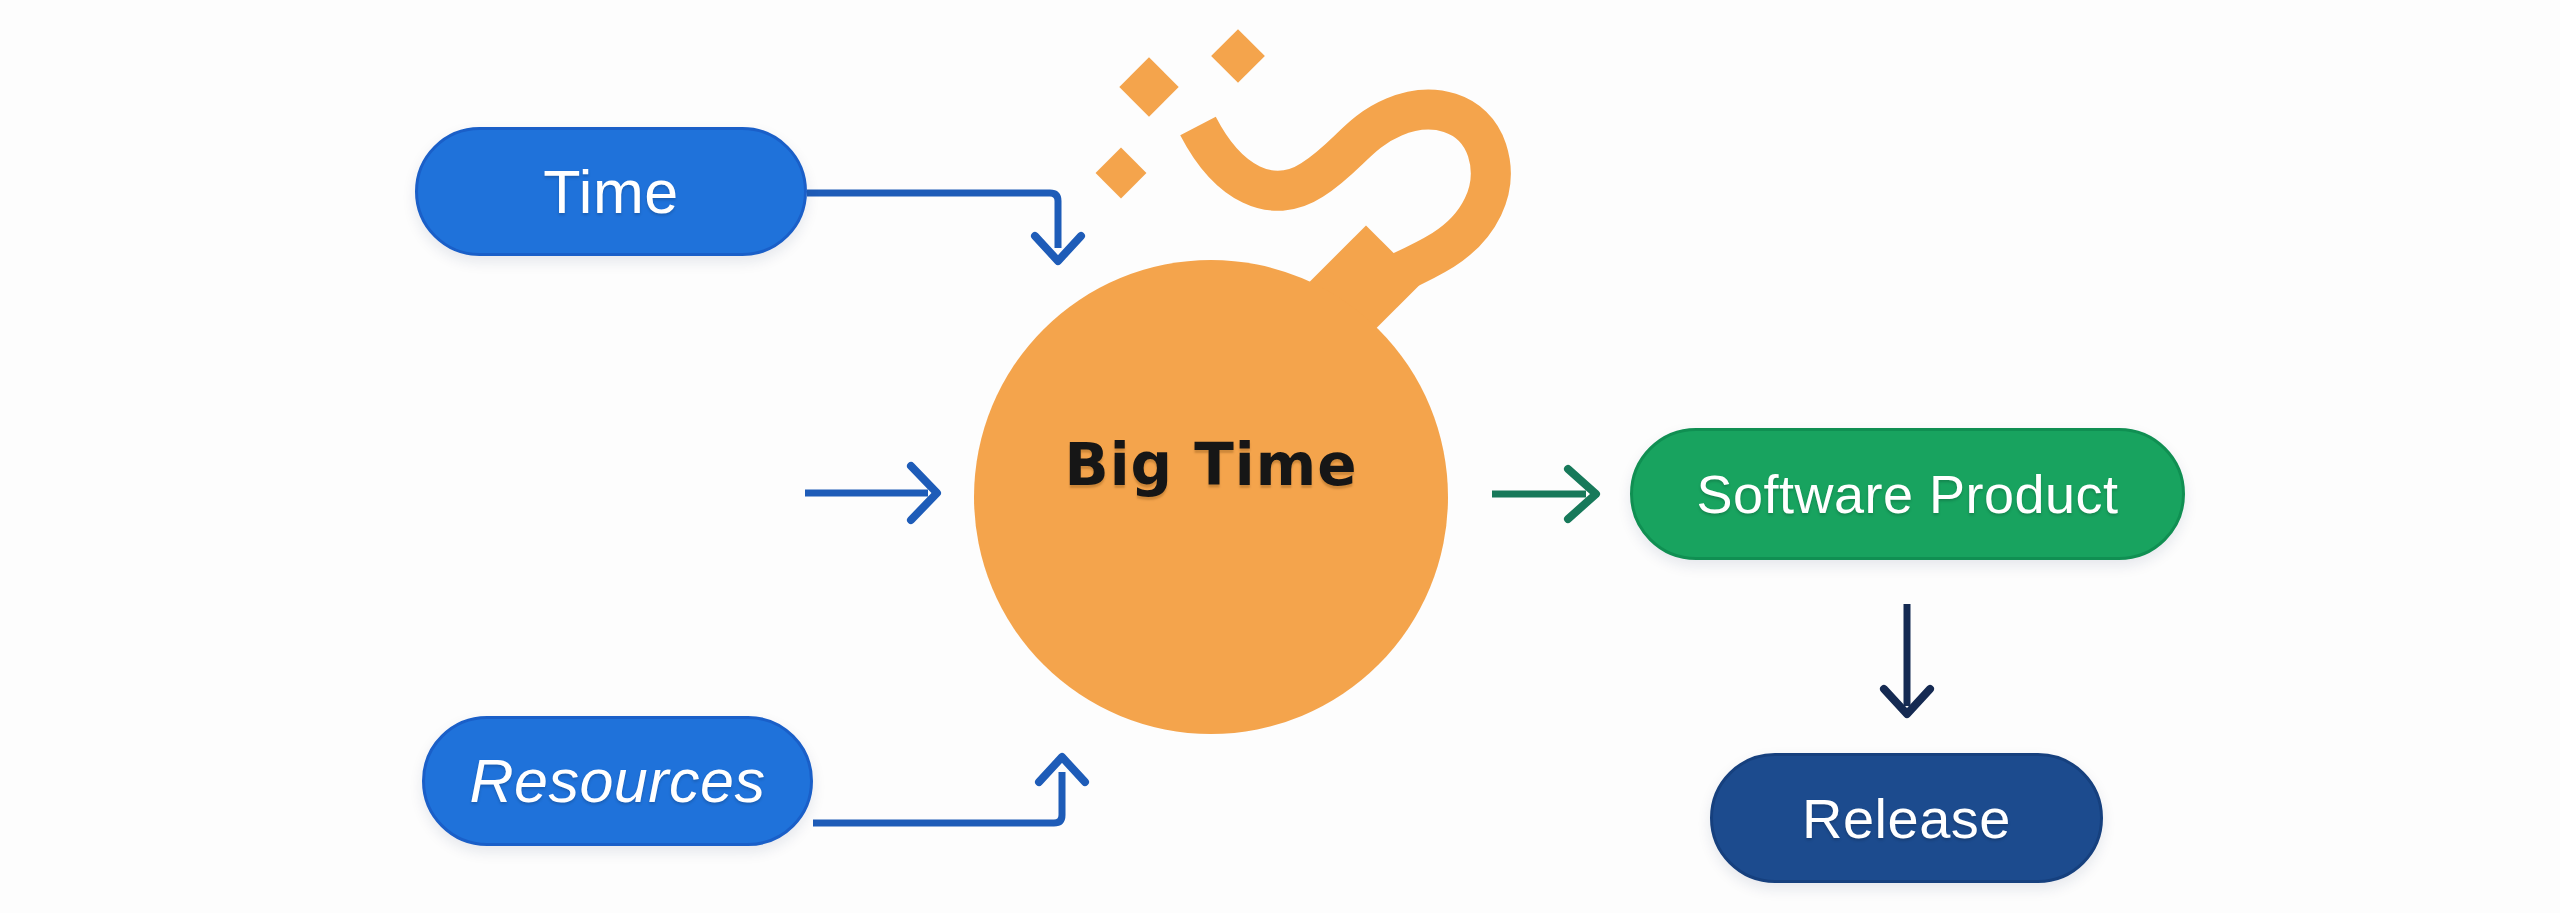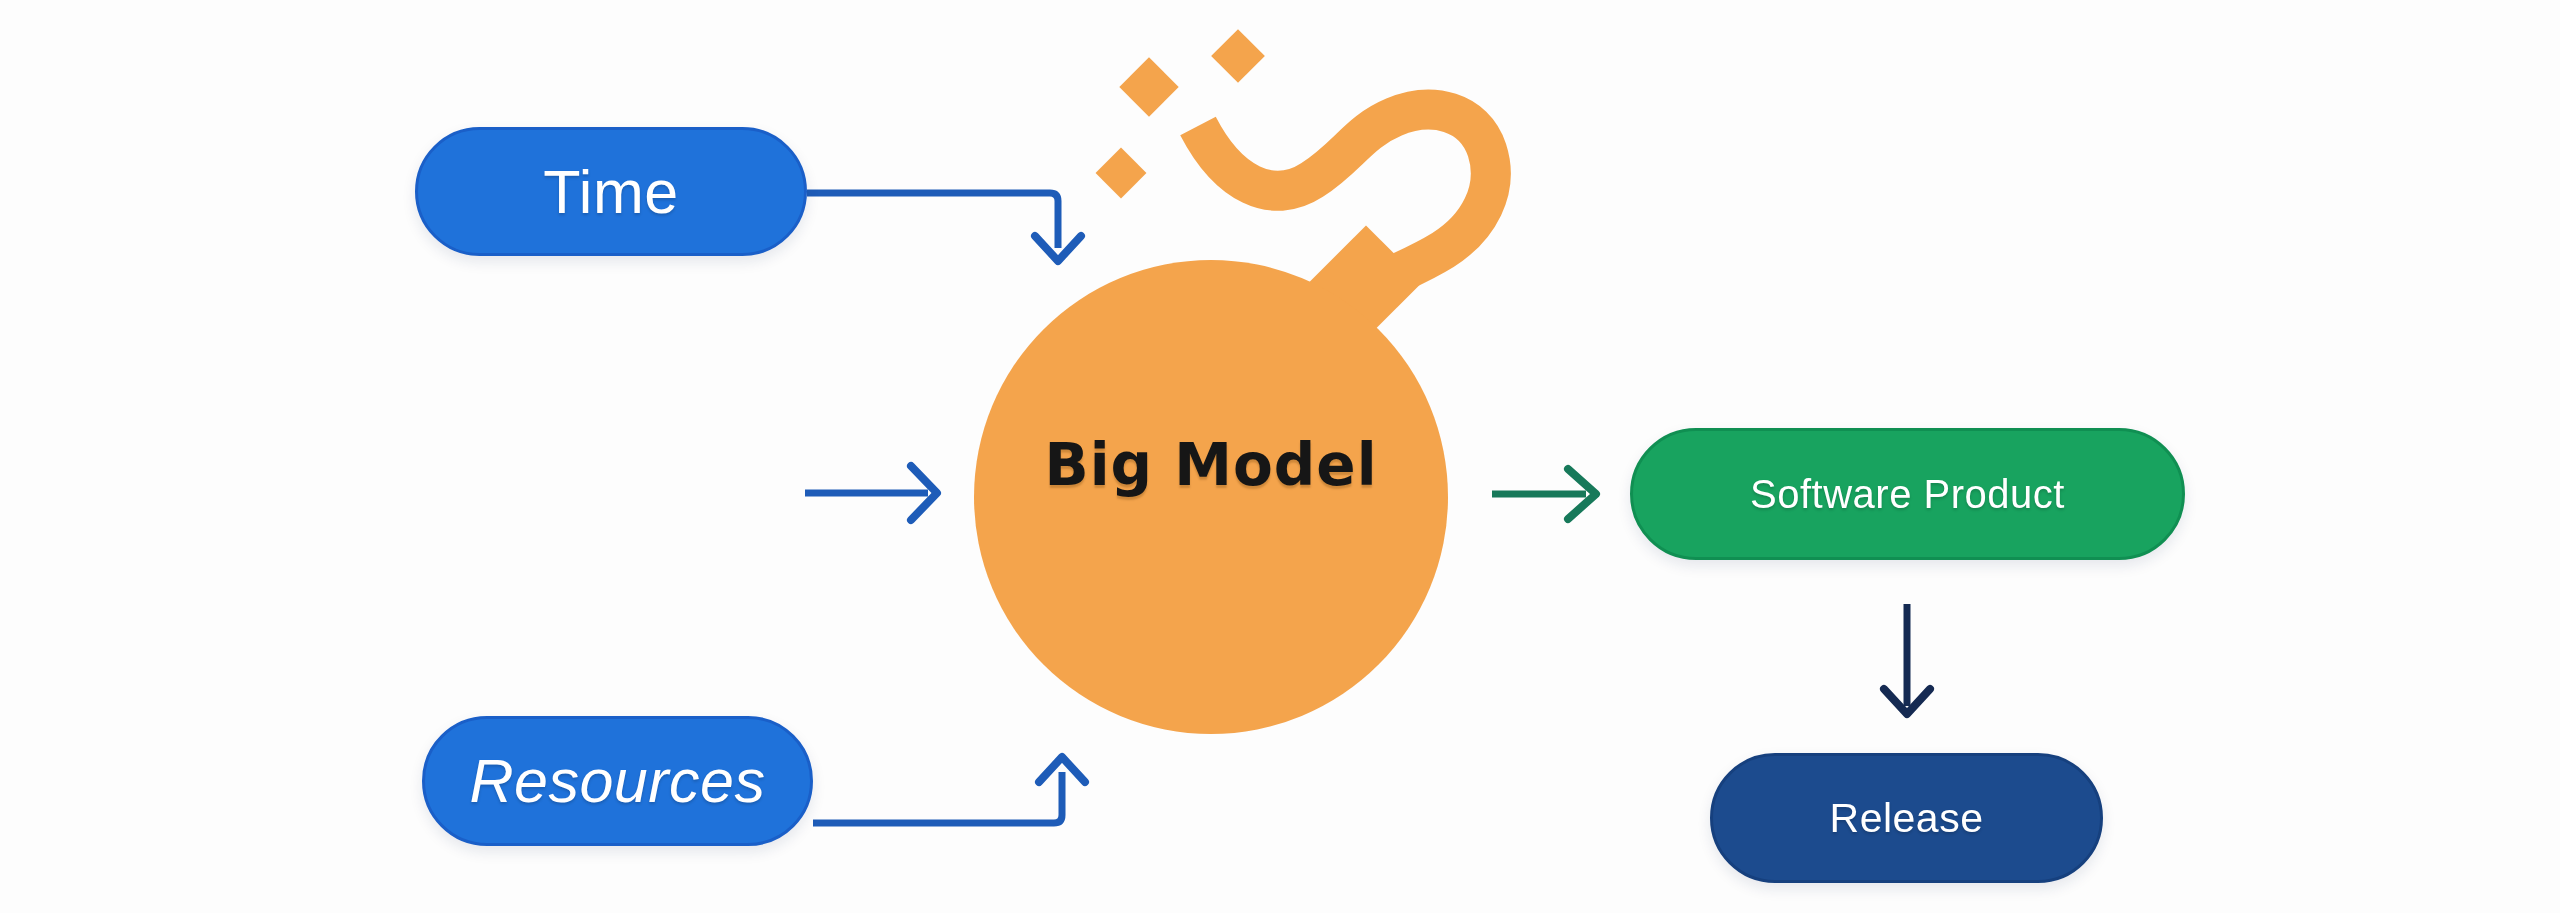--- a/index.html
+++ b/index.html
@@ -38,26 +38,26 @@
     box-shadow:0 6px 14px rgba(20,40,90,.10);
   }
   .pill.input{
     background:var(--input-pill);
     border:3px solid var(--input-pill-border);
     font-size:61px;font-weight:400;
   }
   .pill.output{
     background:var(--output-pill);
     border:3px solid var(--output-pill-border);
-    font-size:40px;font-weight:400;
+    font-size:54px;font-weight:400;
   }
   .pill.release{
     background:var(--release-pill);
     border:3px solid var(--release-pill-border);
-    font-size:41px;font-weight:400;
+    font-size:56px;font-weight:400;
   }
   #pill-time     {left:415px;top:127px;width:392px;height:129px;}
   #pill-effort   {left:413px;top:428px;width:392px;height:130px;}
   #pill-resources{left:422px;top:716px;width:391px;height:130px;font-style:italic;}
   #pill-software {left:1630px;top:428px;width:555px;height:132px;}
   #pill-release  {left:1710px;top:753px;width:393px;height:130px;}
 
   .bomb-label{
     position:absolute;
     left:961px;top:432px;width:500px;
@@ -126,21 +126,21 @@
   </svg>
 
   <div class="pill input" id="pill-time">
     <span>Time</span>
   </div>
   <div class="pill input" id="pill-resources">
     <span>Resources</span>
   </div>
 
   <div class="bomb-label">
-    <span>Big Model</span>
+    <span>Big Time</span>
   </div>
 
   <div class="pill output" id="pill-software">
     <span>Software Product</span>
   </div>
   <div class="pill release" id="pill-release">
     <span>Release</span>
   </div>
 
 </div>

